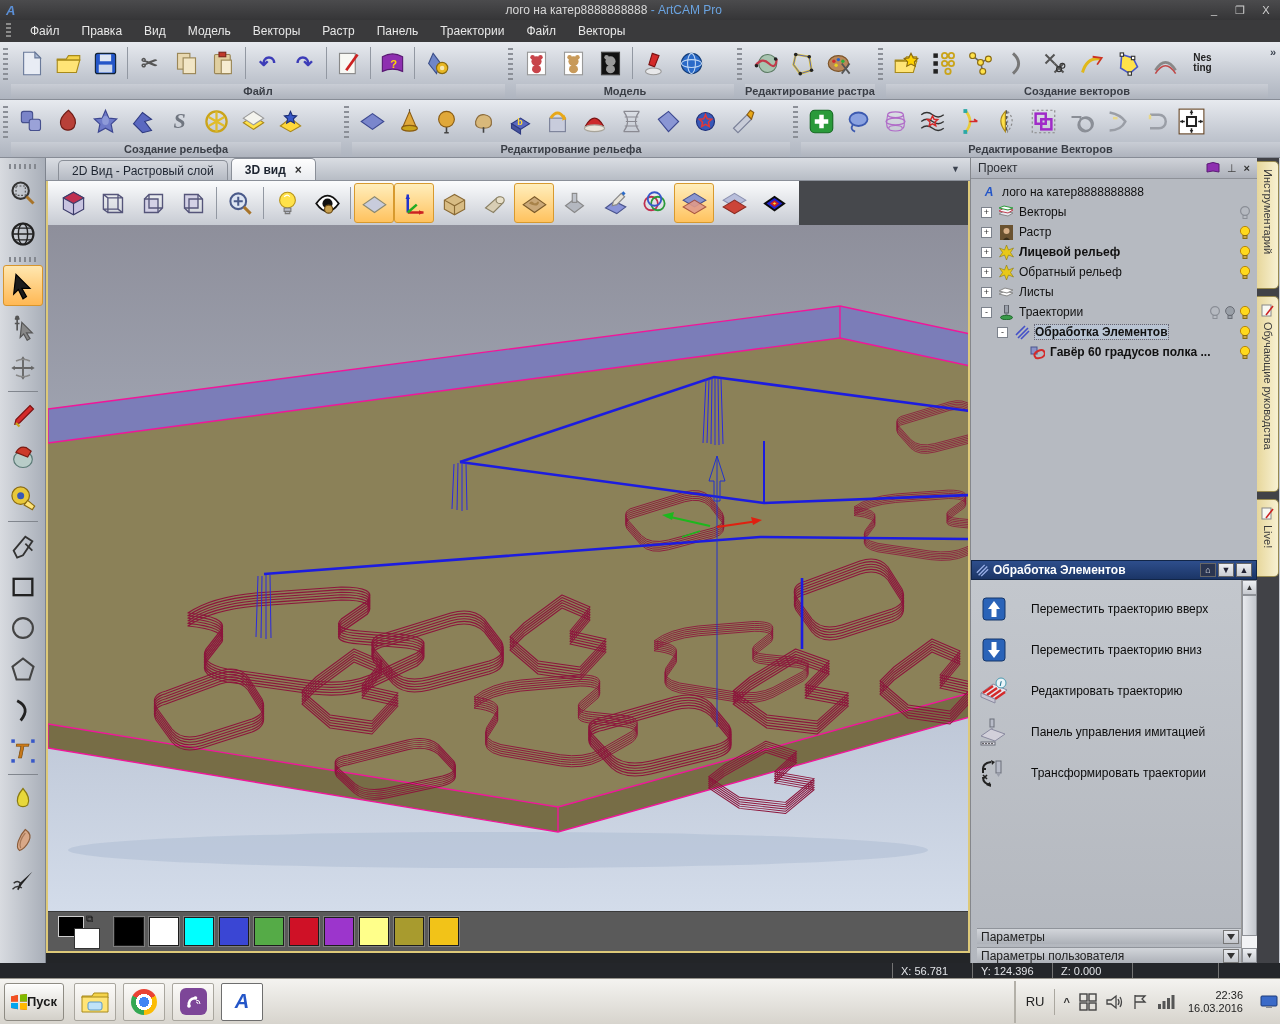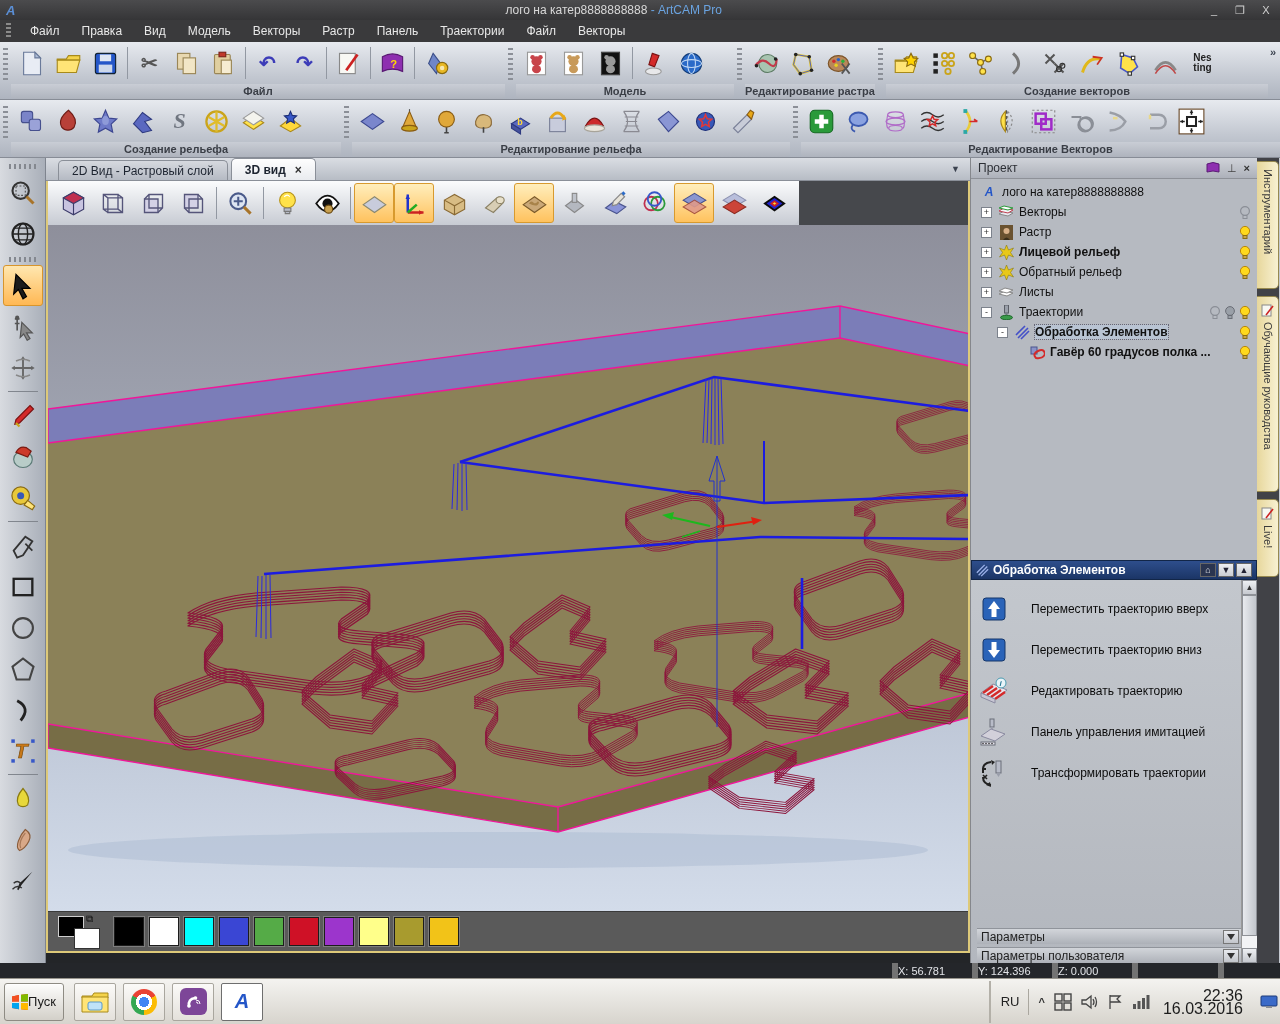--- a/index.html
+++ b/index.html
@@ -100,34 +100,34 @@
   .sgap { height:12px; background:#f2f3f5; }
 
   
   .sstrip { width:22px; background:#414247; display:flex; flex-direction:column; padding-top:3px; gap:7px; flex:0 0 auto; }
   .stab { writing-mode:vertical-rl; background:linear-gradient(to left,#f8f1d2,#e7d79c); border:1px solid #97894f; border-left:none; border-radius:0 5px 5px 0; color:#3a3a3a; font-size:11px; padding:7px 1px; display:flex; align-items:center; gap:5px; }
   .stab .mini { width:13px; height:13px; flex:0 0 auto; }
 
   
   .statusbar { height:15px; background:#24262a; display:flex; align-items:stretch; color:#e2e4e8; font-size:11px; flex:0 0 auto; }
   .statusbar .sp { flex:1; }
-  .scell { border-left:6px solid #737373; display:flex; align-items:center; }
+  .scell { border-left:1px solid #737373; display:flex; align-items:center; padding-left:8px; }
   .scell.w80 { width:80px; } .scell.w86 { width:86px; } .scell.w62 { width:62px; }
 
   
   .taskbar { height:46px; background:linear-gradient(#f4f3f0,#d7d4cd); border-top:1px solid #98958d; display:flex; align-items:center; padding:0 0 0 4px; flex:0 0 auto; }
-  .start { width:60px; height:38px; margin-right:10px; background:linear-gradient(#fdfdfc,#d3d0c9); border:1px solid #8e8b83; border-radius:3px; box-shadow:inset 0 1px 0 #fff; display:flex; align-items:center; justify-content:center; gap:0; font-weight:normal; font-size:13px; color:#1a1a1a; }
+  .start { width:60px; height:38px; margin-right:10px; background:linear-gradient(#fdfdfc,#d3d0c9); border:1px solid #8e8b83; border-radius:3px; box-shadow:inset 0 1px 0 #fff; display:flex; align-items:center; justify-content:center; gap:0; font-weight:bold; font-size:13px; color:#1a1a1a; }
   .qicon { width:42px; height:38px; margin-right:7px; border:1px solid #a9a69e; border-radius:2px; background:linear-gradient(#fbfaf8,#e4e1db); display:flex; align-items:center; justify-content:center; }
   .qicon.active { background:#fff; border-color:#6e6e6e; }
   .chrome-ball { width:26px; height:26px; border-radius:50%; background:radial-gradient(circle at center,#4285f4 0 5px,#fff 5px 8px,transparent 8px),conic-gradient(from 300deg,#ea4335 0 120deg,#fbbc05 0 240deg,#34a853 0 360deg); }
   .viber-sq { width:27px; height:27px; border-radius:6px; background:#7d4698; display:flex; align-items:center; justify-content:center; }
   .tray { margin-left:auto; display:flex; align-items:center; height:42px; border-left:2px solid #b3b0a8; padding-left:10px; gap:9px; }
   .tray .lang { font-size:13px; color:#222; }
   .tray .tsep { width:1px; height:26px; background:#aaa79f; }
-  .clock { text-align:right; font-size:16px; color:#1c1c1c; line-height:13px; margin-left:4px; }
+  .clock { text-align:right; font-size:11px; color:#1c1c1c; line-height:13px; margin-left:4px; }
   .showdesk { width:22px; height:42px; display:flex; align-items:center; justify-content:center; margin-left:6px; }
 
   svg { display:block; }
 </style>
 </head>
 <body>
 
 <div class="screen">
 
   <div class="titlebar">

